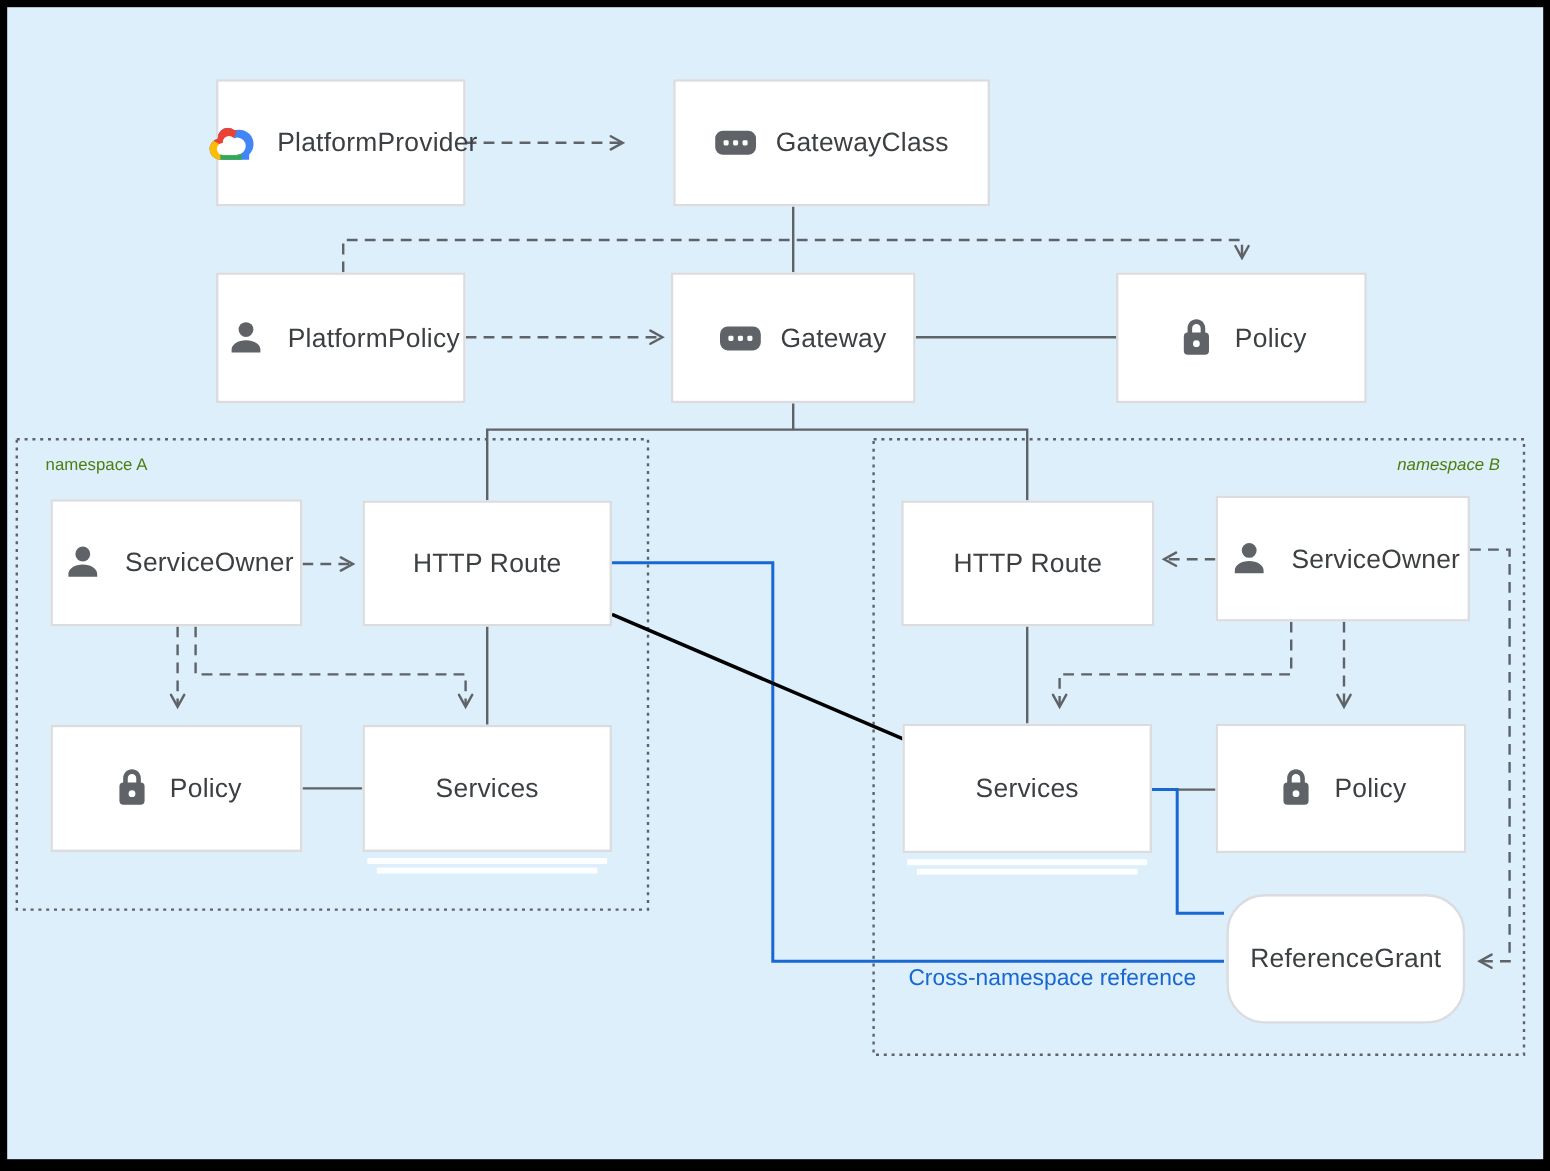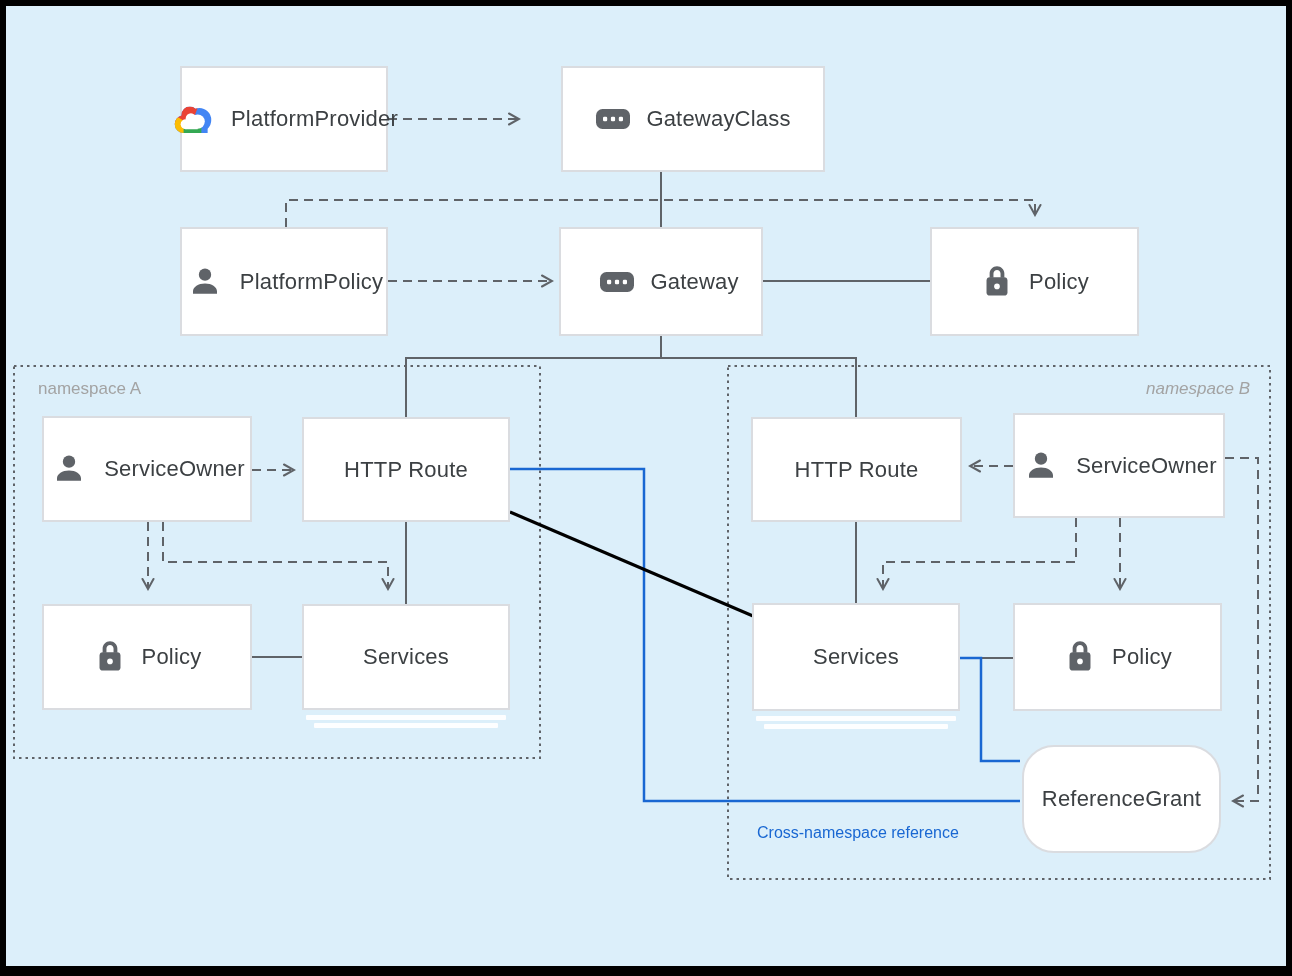--- a/index.html
+++ b/index.html
@@ -5,22 +5,22 @@
   html,body{margin:0;padding:0;background:#fff;}
   .frame{position:relative;width:1292px;height:976px;background:var(--frame,#000);
          font-family:"Liberation Sans","DejaVu Sans",sans-serif;overflow:hidden;}
   .canvas{position:absolute;left:6px;top:6px;width:1280px;height:960px;background:var(--background,#DCEFFA);}
   .overlay{position:absolute;left:0;top:0;width:1292px;height:976px;pointer-events:none;}
   .node{position:absolute;background:var(--box-fill,#fff);border:2px solid var(--box-border,#DADCE0);
         box-sizing:border-box;display:flex;align-items:center;justify-content:center;gap:15px;
         color:var(--text,#3C4043);font-size:22px;letter-spacing:0.2px;}
   .node .lines{display:flex;flex-direction:row;line-height:1.27;text-align:left;}
   .icon{display:flex;align-items:center;justify-content:center;flex:0 0 auto;}
-  .ns-label{position:absolute;font-size:17px;color:#a3a3a3;}
-  .blue-label{position:absolute;font-size:16px;color:var(--accent-blue,#1967D2);white-space:nowrap;margin-top:19px;}
+  .ns-label{position:absolute;font-size:14px;color:#4d7c0f;}
+  .blue-label{position:absolute;font-size:19px;color:var(--accent-blue,#1967D2);white-space:nowrap;}
   .stack-bar{position:absolute;background:rgba(255,255,255,0.92);height:5px;border-radius:1px;}
   
   .ln{stroke:var(--connector-gray,#5F6368);stroke-width:2;fill:none;}
   .dash{stroke:var(--connector-gray,#5F6368);stroke-width:2;fill:none;stroke-dasharray:9 6;}
   .nsrect{stroke:var(--connector-gray,#5F6368);stroke-width:2;fill:none;stroke-dasharray:2.5 4;}
   .blue{stroke:var(--accent-blue,#1967D2);stroke-width:2.5;fill:none;}
   .blk{stroke:var(--line-black,#000);stroke-width:3;fill:none;}
 </style>
 </head>
 <body>

